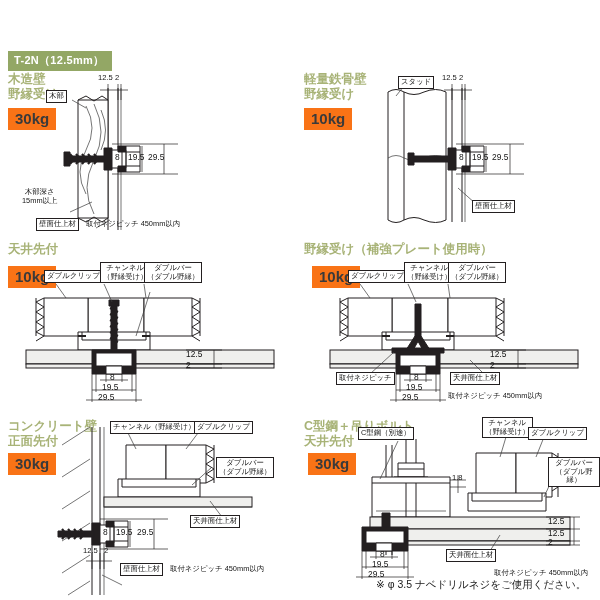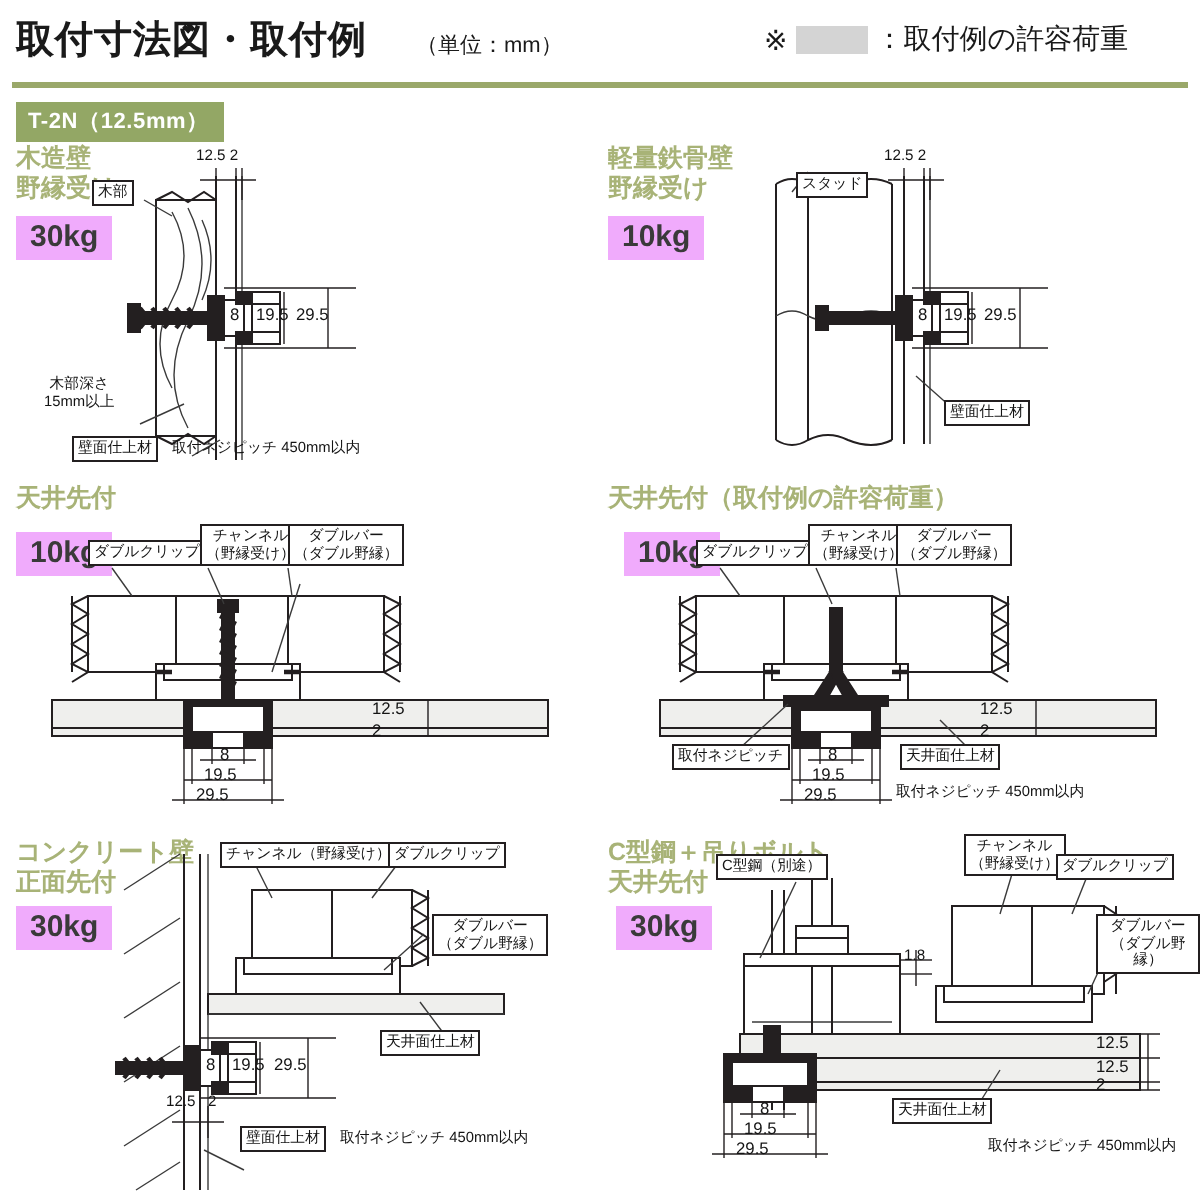--- a/index.html
+++ b/index.html
@@ -12,21 +12,21 @@
   .hdr-unit{position:absolute;left:208px;top:15px;font-size:11px;color:#1a1a1a;}
   .hdr-legend{position:absolute;left:382px;top:11px;font-size:14px;color:#1a1a1a;display:flex;align-items:center;gap:4px;}
   .swatch{display:inline-block;width:36px;height:14px;background:#d4d4d4;}
   .hdr-rule{position:absolute;left:6px;top:41px;width:588px;height:3px;background:#9aa86a;}
 
   .tag{position:absolute;left:8px;top:51px;background:#93a765;color:#fff;font-size:11px;font-weight:bold;padding:2px 8px 3px 6px;letter-spacing:.3px;}
 
   
   .panel{position:absolute;}
   .ptitle{font-size:12.5px;font-weight:bold;color:#a8b377;line-height:15px;white-space:pre-line;}
-  .kg{display:inline-block;background:#f0abfc;color:#3a3a3a;font-size:15px;font-weight:bold;padding:2px 7px 3px;}
+  .kg{display:inline-block;background:#f97316;color:#3a3a3a;font-size:15px;font-weight:bold;padding:2px 7px 3px;}
 
   
   .dw{position:absolute;}
   svg{display:block;overflow:visible;}
   .ln{stroke:#231f20;stroke-width:1;fill:none;}
   .ln-th{stroke:#231f20;stroke-width:2.2;fill:none;}
   .ln-thin{stroke:#3a3a3a;stroke-width:.7;fill:none;}
   .ln-dim{stroke:#231f20;stroke-width:.7;fill:none;}
   .fill-w{fill:#ffffff;stroke:#231f20;stroke-width:1;}
   .fill-g{fill:#efefed;stroke:#231f20;stroke-width:1;}
@@ -38,30 +38,20 @@
   .ft{position:absolute;font-size:7.4px;line-height:8.6px;color:#141414;white-space:pre-line;text-align:center;}
   .dimt{position:absolute;font-size:8.4px;color:#141414;white-space:nowrap;}
   .dimt.sm{font-size:7.6px;}
   .note{position:absolute;font-size:10.5px;color:#1a1a1a;}
 </style>
 </head>
 <body>
 
 <div id="page">
 
-  <div class="hdr">
-    <div class="hdr-title">取付寸法図・取付例</div>
-    <div class="hdr-unit">（単位：mm）</div>
-    <div class="hdr-legend">
-      <span>※</span>
-      <span class="swatch" style="background: rgb(212, 212, 212);"></span>
-      <span>：取付例の許容荷重</span>
-    </div>
-    <div class="hdr-rule" style="background: rgb(154, 168, 106);"></div>
-  </div>
 
   <div class="tag" style="background: rgb(147, 167, 101); color: rgb(255, 255, 255);">T-2N（12.5mm）</div>
 
   <div class="panel" style="left:0;top:70px;width:300px;height:170px;">
     <div class="ptitle" style="position:absolute;left:8px;top:2px;">木造壁
 野縁受け</div>
     <div style="position:absolute;left:8px;top:38px;">
       <span class="kg">30kg</span>
     </div>
 
@@ -163,21 +153,21 @@
         <line class="ln-dim" x1="156" y1="104" x2="224" y2="104"></line>
         <line class="ln-dim" x1="170" y1="80" x2="170" y2="98"></line>
         <line class="ln-dim" x1="186" y1="76" x2="186" y2="102"></line>
         <line class="ln-dim" x1="210" y1="74" x2="210" y2="104"></line>
 
         <line class="ln-thin" x1="96" y1="26" x2="104" y2="16"></line>
         <line class="ln-thin" x1="158" y1="118" x2="176" y2="134"></line>
       </svg>
     </div>
 
-    <div class="cb" style="left:98px;top:16px;text-align:right;">スタッド</div>
+    <div class="cb" style="left:98px;top:6px;text-align:right;">スタッド</div>
     <div class="cb" style="left:172px;top:130px;">壁面仕上材</div>
 
     <div class="dimt sm" style="left:142px;top:3px;">12.5  2</div>
     <div class="dimt" style="left:159px;top:82px;">8</div>
     <div class="dimt" style="left:172px;top:82px;">19.5</div>
     <div class="dimt" style="left:192px;top:82px;">29.5</div>
   </div>
 
   <div class="panel" style="left:0;top:240px;width:300px;height:165px;">
     <div class="ptitle" style="position:absolute;left:8px;top:2px;">天井先付</div>
@@ -244,21 +234,21 @@
 （ダブル野縁）</div>
 
     <div class="dimt" style="left:186px;top:109px;">12.5</div>
     <div class="dimt" style="left:186px;top:120px;">2</div>
     <div class="dimt" style="left:110px;top:132px;">8</div>
     <div class="dimt" style="left:102px;top:142px;">19.5</div>
     <div class="dimt" style="left:98px;top:152px;">29.5</div>
   </div>
 
   <div class="panel" style="left:300px;top:240px;width:300px;height:165px;">
-    <div class="ptitle" style="position:absolute;left:4px;top:2px;">天井先付（取付例の許容荷重）</div>
+    <div class="ptitle" style="position:absolute;left:4px;top:2px;">野縁受け（補強プレート使用時）</div>
     <div style="position:absolute;left:12px;top:26px;">
       <span class="kg">10kg</span>
     </div>
 
     <div class="dw" style="left:0;top:0;">
       <svg width="300" height="165">
         <path class="fill-w" d="M92,58 L148,58 L148,96 L92,96 Z"></path>
         <path class="fill-w" d="M48,58 L92,58 L92,96 L48,96 Z"></path>
         <path class="fill-w" d="M148,58 L196,58 L196,96 L148,96 Z"></path>
         <path class="ln" d="M48,58 l-8,4 l8,5 l-8,5 l8,5 l-8,5 l8,5 l-8,5 l8,4 l-8,5"></path>
@@ -486,14 +476,15 @@
 
     <div class="dimt sm" style="left:152px;top:68px;">1.8</div>
     <div class="dimt" style="left:248px;top:111px;">12.5</div>
     <div class="dimt" style="left:248px;top:123px;">12.5</div>
     <div class="dimt" style="left:248px;top:132px;">2</div>
     <div class="dimt" style="left:80px;top:144px;">8</div>
     <div class="dimt" style="left:72px;top:154px;">19.5</div>
     <div class="dimt" style="left:68px;top:164px;">29.5</div>
   </div>
 
+  <div class="note" style="left:376px;top:578px;">※ φ 3.5 ナベドリルネジをご使用ください。</div>
 
 </div>
 
 </body></html>

